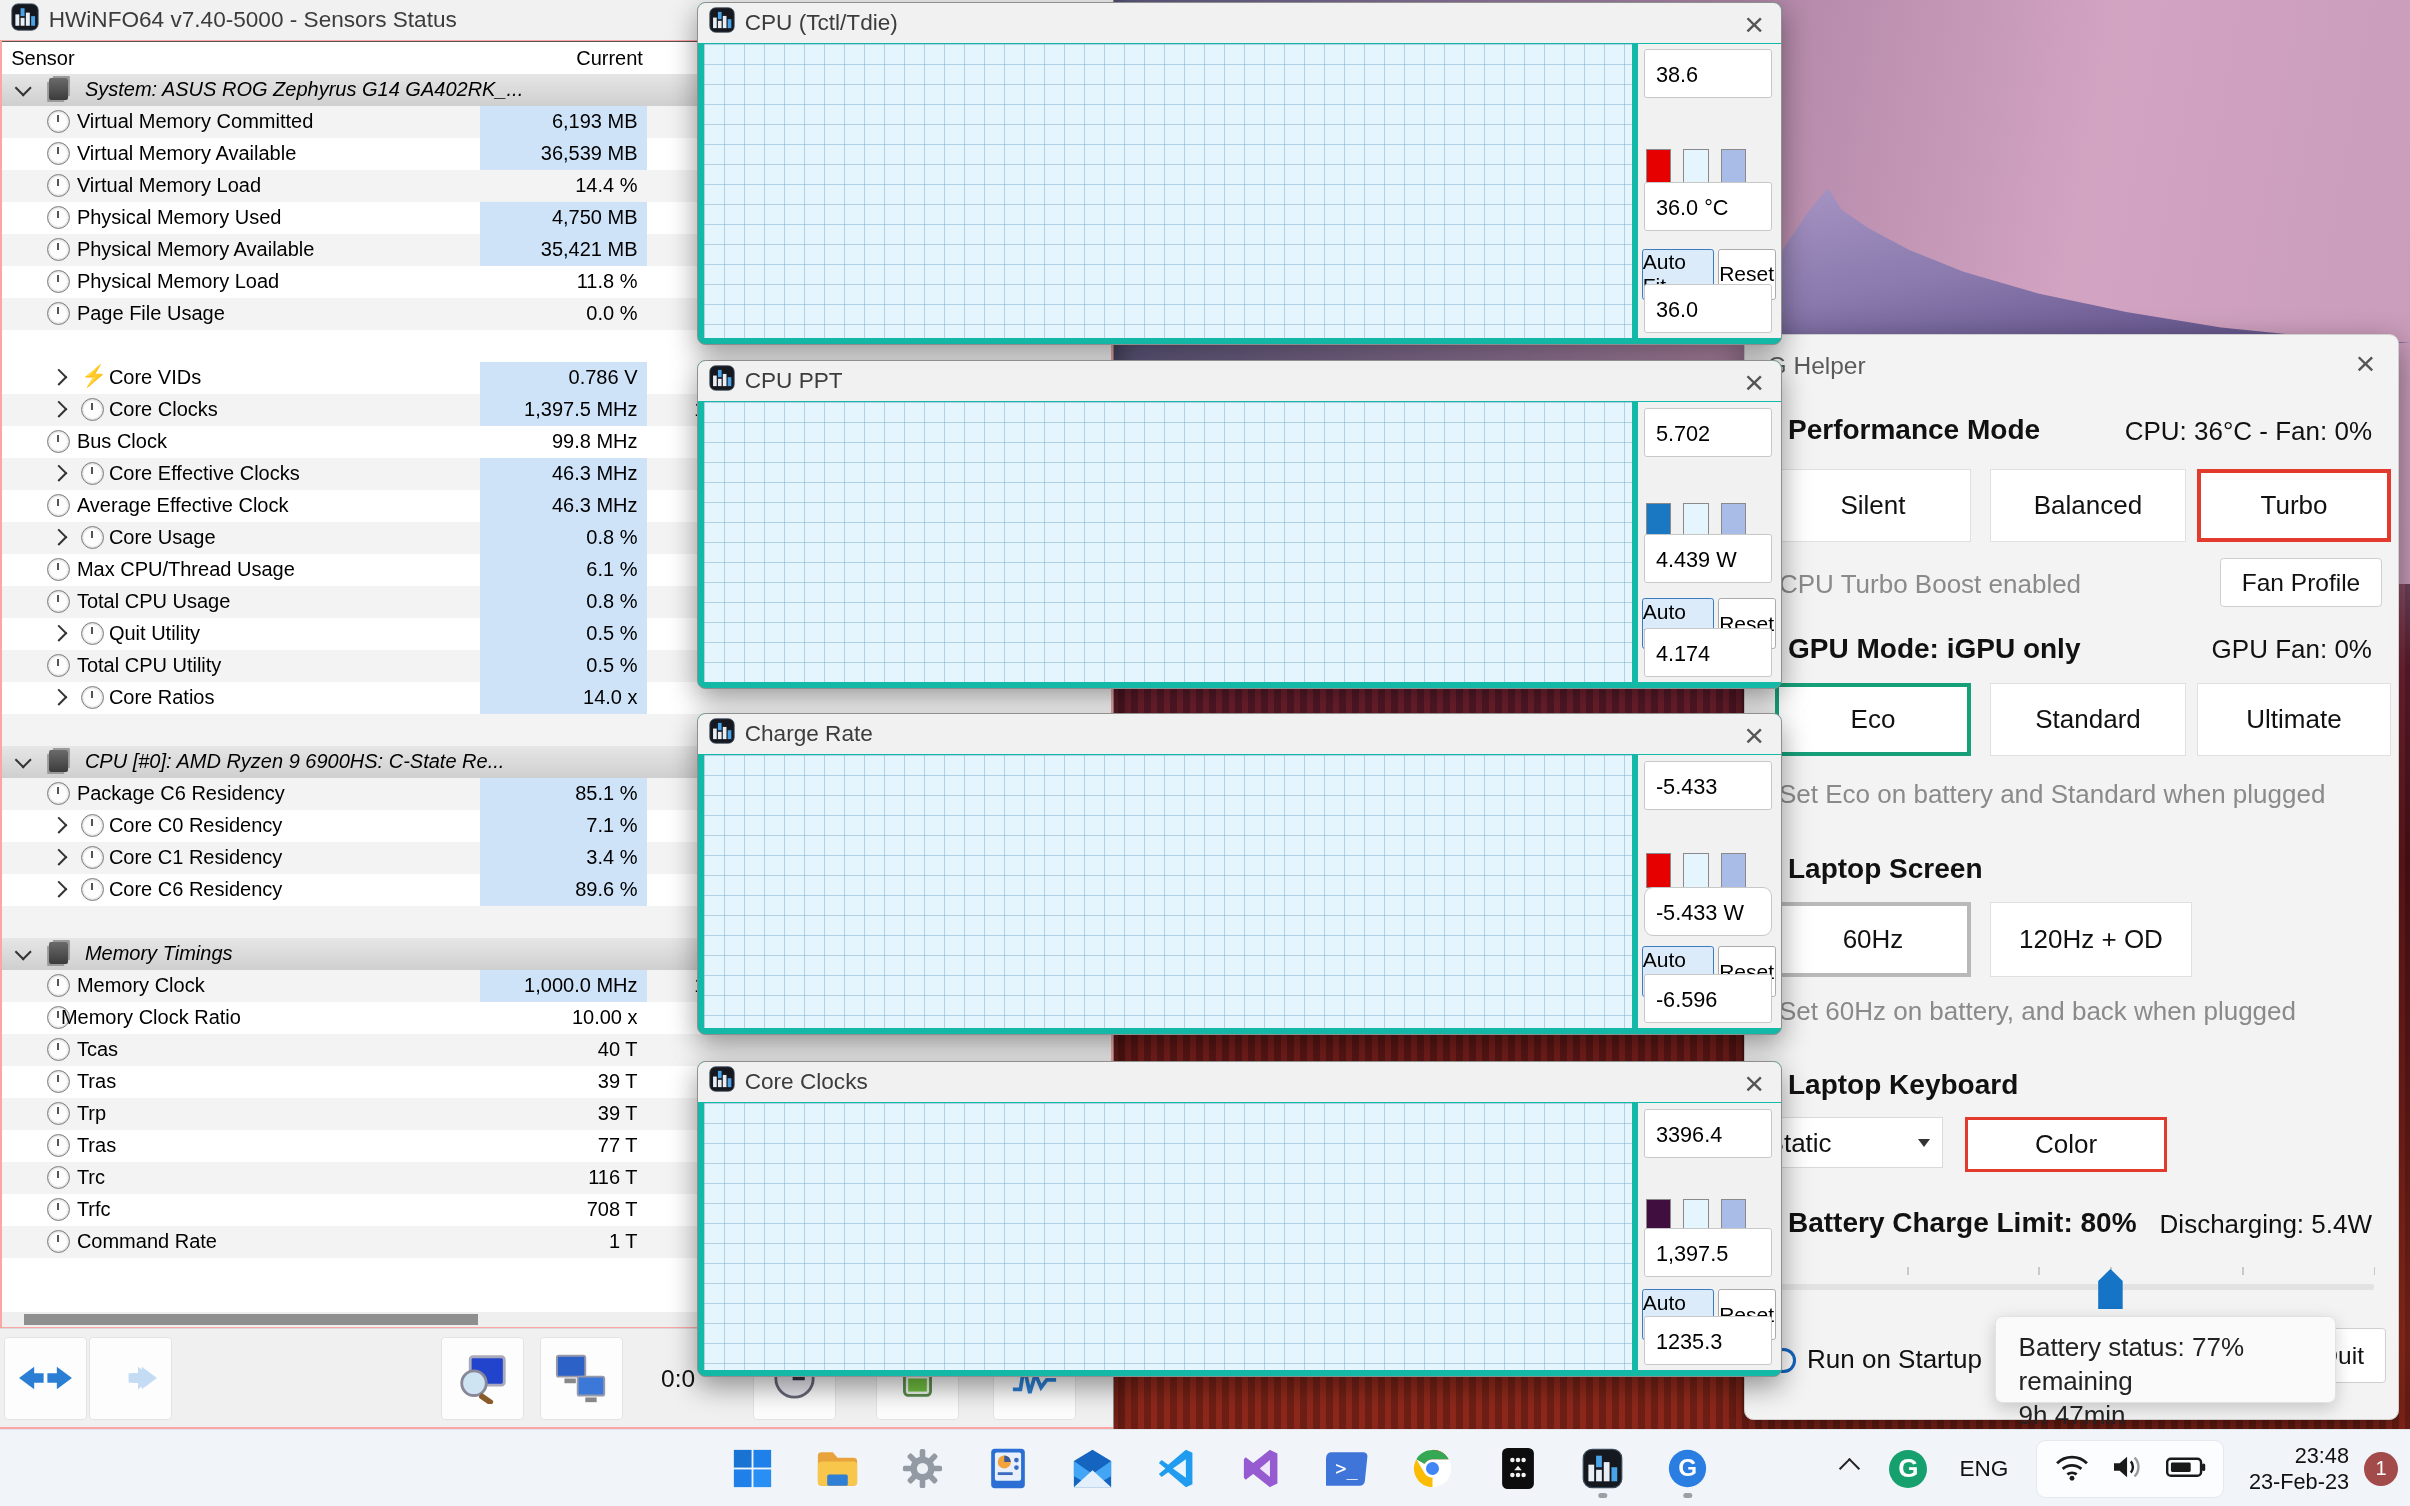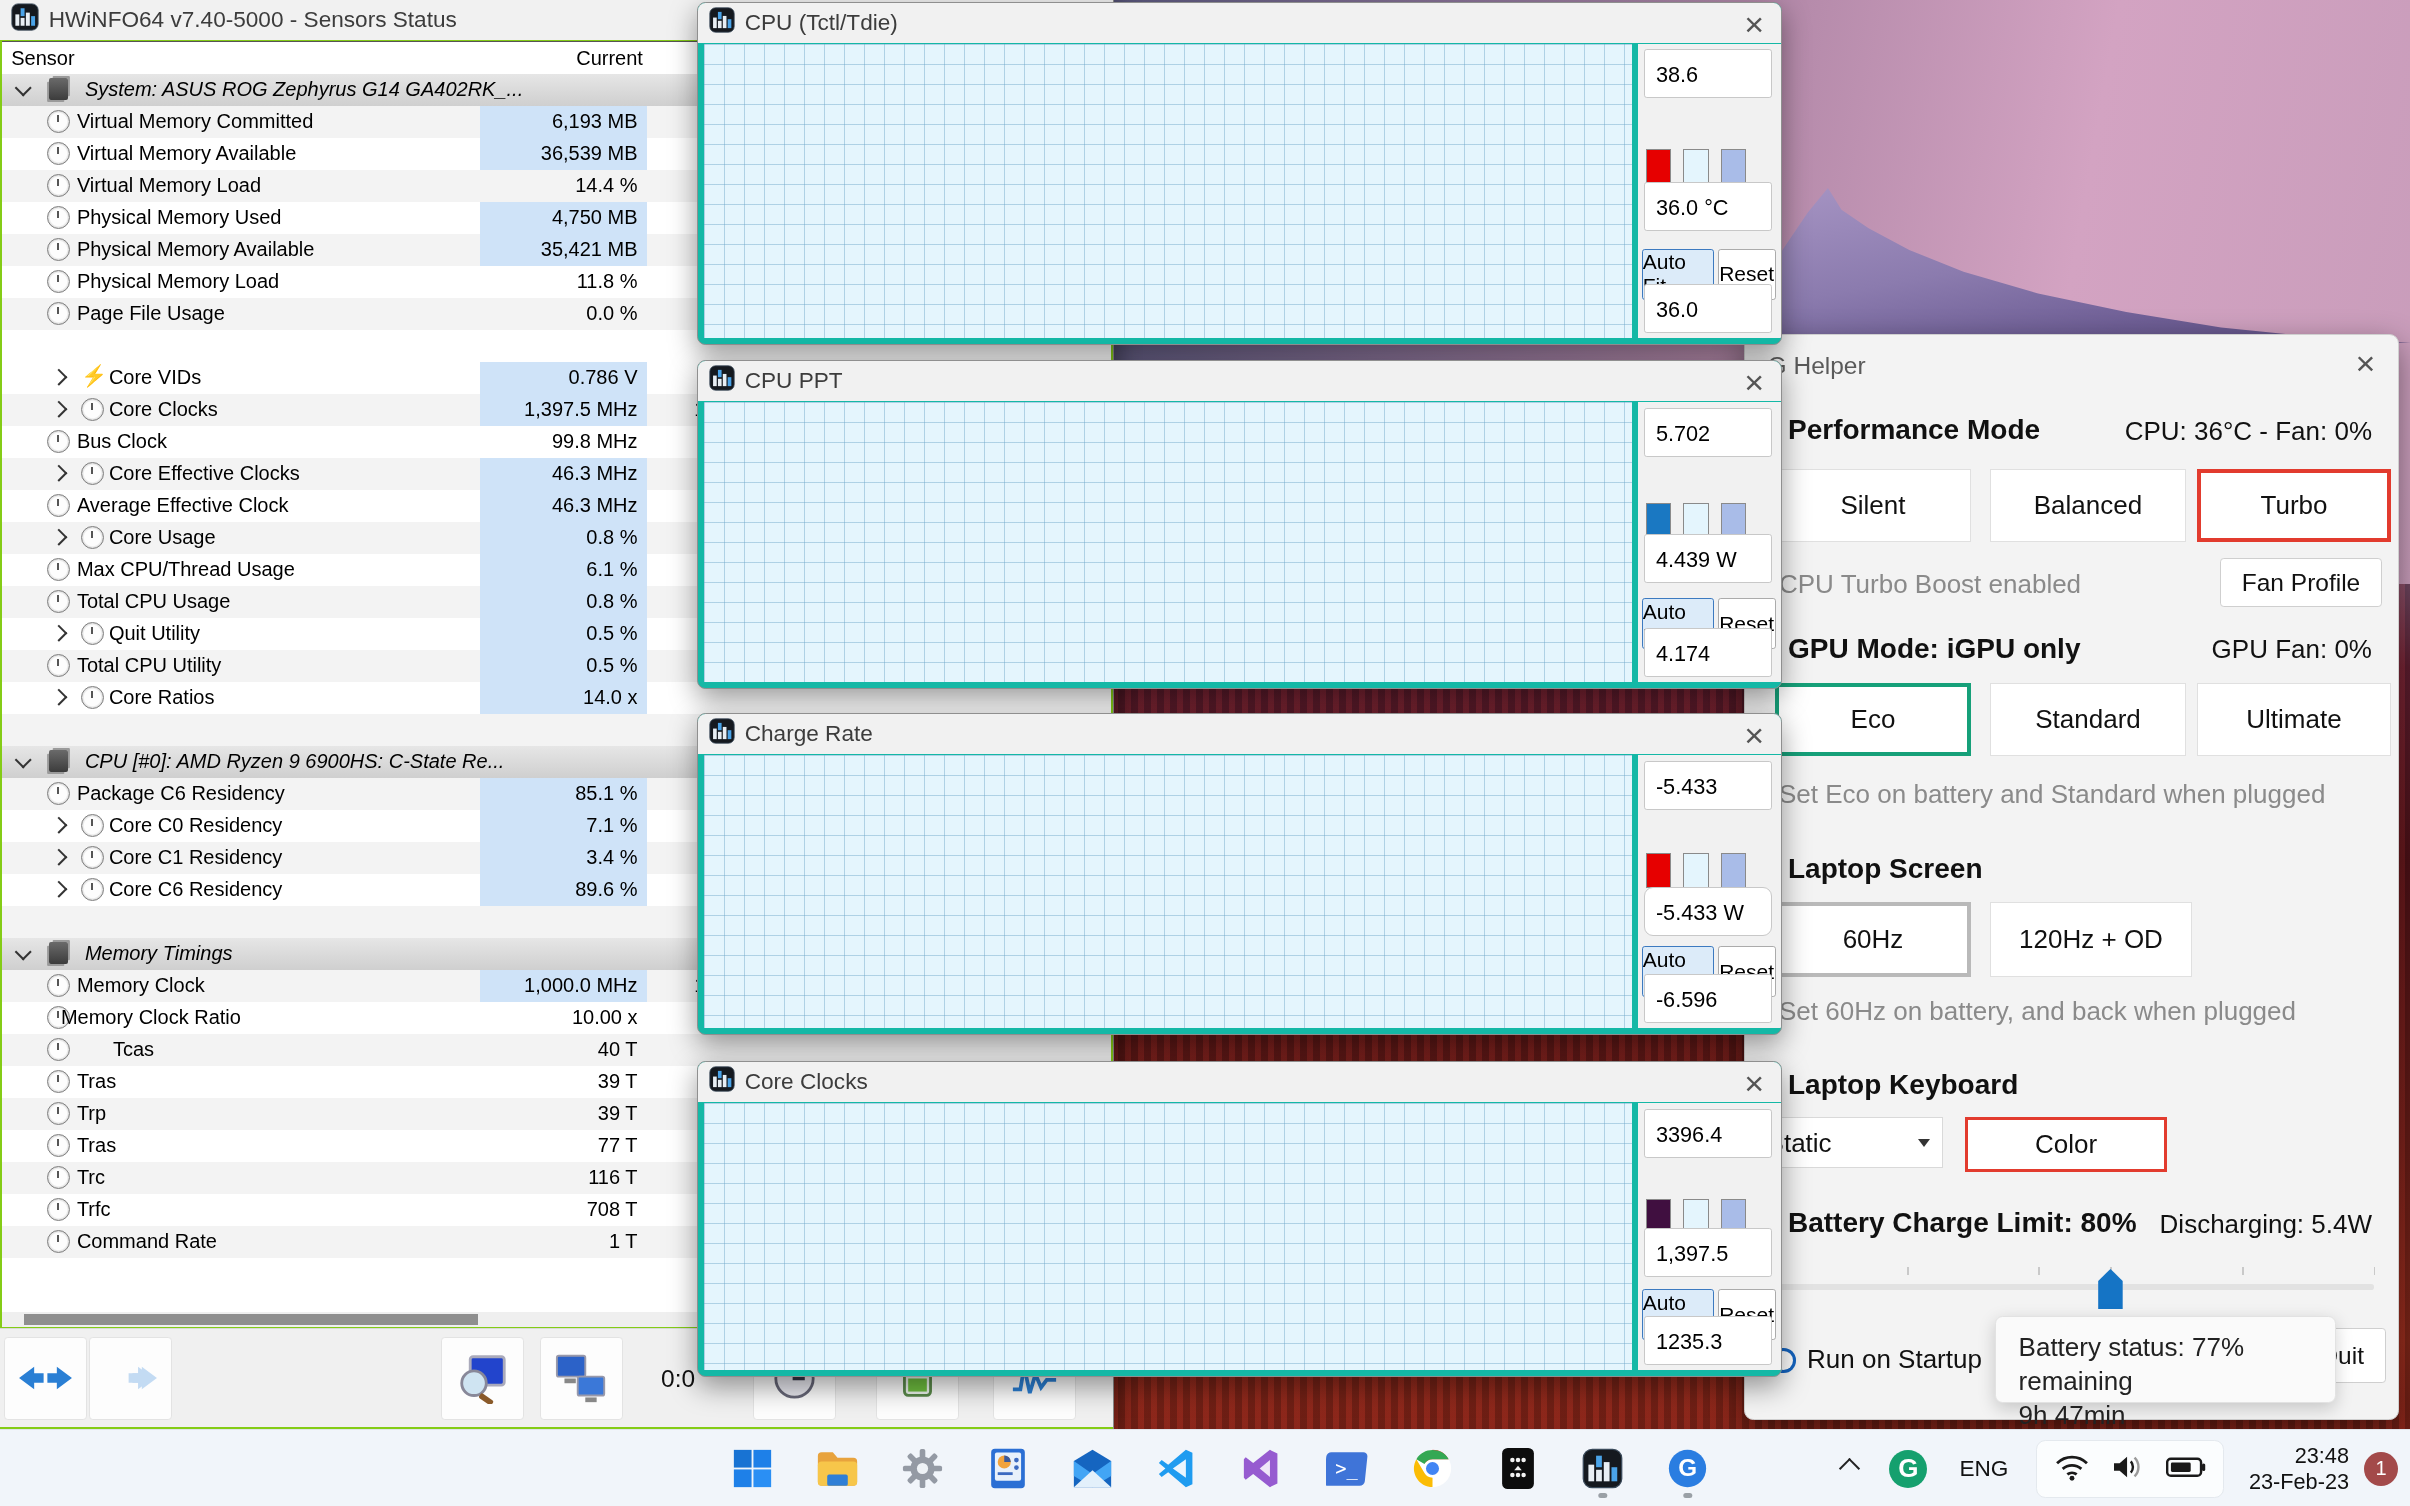--- a/index.html
+++ b/index.html
@@ -15,21 +15,21 @@
   #wp-bottom{left:0;top:584px;width:2411px;height:923px;
     background:
       repeating-linear-gradient(90deg,rgba(0,0,0,.22) 0 6.6px,rgba(140,40,30,.18) 6.6px 13px),
       linear-gradient(#8a5878 0%,#73243a 9%,#5f151c 30%,#7d221c 60%,#9c2f1e 82%,#7a1d16 100%);}
   
   .titlebar{position:absolute;left:0;top:0;right:0;height:40px;background:#f1f1f1;
     display:flex;align-items:center;padding-left:11.3px;color:#3c3c3c;font-size:22.6px;}
   .titlebar .ttl{margin-left:9.4px;}
   .close-x{position:absolute;right:17px;top:1.9px;font-size:34px;color:#555;line-height:38px;}
   
-  #hwinfo{left:0;top:0;width:1113px;height:1429px;background:#84cc16;
+  #hwinfo{left:0;top:0;width:1113px;height:1429px;background:#fca5a5;
     border-right:0.9px solid #8a8a8a;box-shadow:5.6px 0 21px rgba(0,0,0,.35);}
   #hwinfo .client{position:absolute;left:1.9px;top:41px;right:1.9px;bottom:104px;
     background:#fff;border-top:1.9px solid #555;overflow:hidden;}
   #hw-colhdr{position:absolute;left:0;top:0;right:0;height:32px;background:#fff;
     border-bottom:0.9px solid #d4d4d4;font-size:20px;color:#000;}
   #hw-colhdr .c1{position:absolute;left:9.4px;top:4.7px;}
   #hw-colhdr .c2{position:absolute;left:490px;width:151px;top:4.7px;text-align:right;}
   #hw-rows{position:absolute;left:0;top:32px;right:0;bottom:0;}
   .hwrow{position:relative;height:32px;font-size:20px;color:#000;white-space:nowrap;}
   .hwrow.alt{background:#f3f3f3;}
@@ -291,21 +291,21 @@
         <div class="hwrow">
           <span class="clock-ico" style="position:absolute;left:45px;top:3.8px;"></span>
           <span class="nm" style="left:59px;">Memory Clock Ratio</span>
           <span class="val ">10.00 x</span>
           <span class="xcell" style="left: 702px; width: 113px;">10.00 x</span>
           <span class="xcell" style="left: 817px; width: 113px;">10.20 x</span>
           <span class="xcell" style="left: 960px; width: 121px;">10.00</span>
         </div>
         <div class="hwrow alt">
           <span class="clock-ico" style="position:absolute;left:45px;top:3.8px;"></span>
-          <span class="nm" style="left:75px;margin-left:36px;">Tcas</span>
+          <span class="nm" style="left:75px;">Tcas</span>
           <span class="val ">40 T</span>
         </div>
         <div class="hwrow">
           <span class="clock-ico" style="position:absolute;left:45px;top:3.8px;"></span>
           <span class="nm" style="left:75px;">Tras</span>
           <span class="val ">39 T</span>
         </div>
         <div class="hwrow alt">
           <span class="clock-ico" style="position:absolute;left:45px;top:3.8px;"></span>
           <span class="nm" style="left:75px;">Trp</span>

